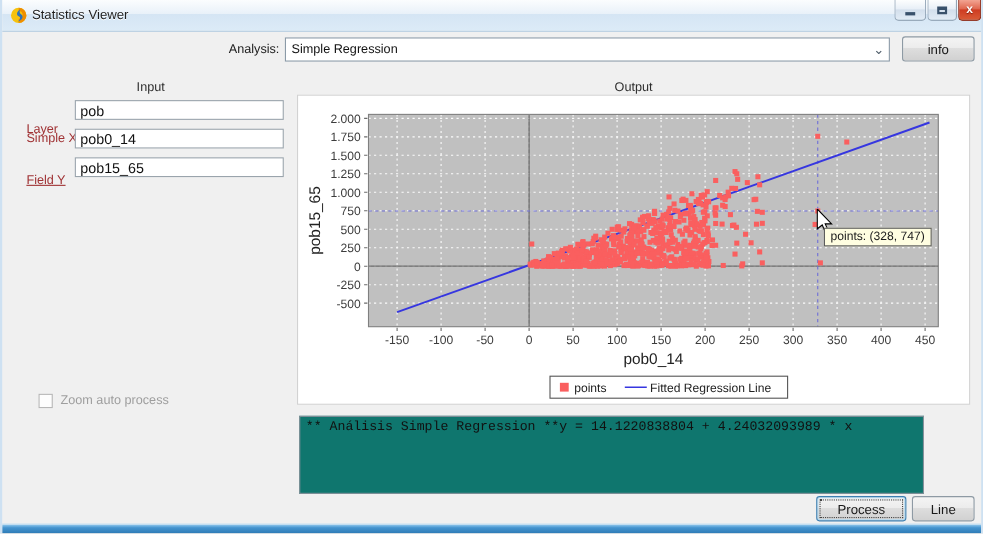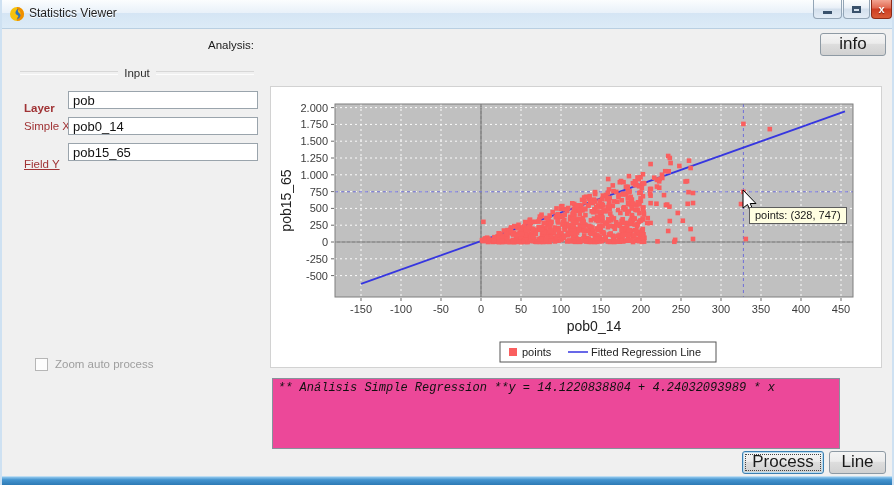--- a/index.html
+++ b/index.html
@@ -20,47 +20,47 @@
   .glyph-min{width:9px;height:3px;background:#39516b;margin-top:6px;}
   .glyph-max{width:9px;height:7px;border:2px solid #39516b;border-top-width:3px;box-sizing:border-box;background:transparent;}
   .glyph-close{color:#fff;font-size:11px;font-weight:bold;text-shadow:0 1px 1px #7c1d0c;line-height:1;}
   
   #analysis-label{position:absolute;left:140px;top:39px;width:112px;text-align:right;font-size:11.5px;color:#1a1a1a;}
   #analysis-select{position:absolute;left:257px;top:34px;width:550px;height:22px;box-sizing:border-box;
     background:#fff;border:1px solid #8b9aa7;font-size:11.5px;color:#111;display:flex;align-items:center;padding-left:5px;}
   #analysis-chevron{position:absolute;right:4px;top:3px;font-size:12px;color:#4c5b68;}
   #info-btn{position:absolute;left:818px;top:33px;width:66px;height:23px;}
   
-  .hdr{position:absolute;height:14px;display:flex;align-items:center;gap:6px;}
+  .hdr{position:absolute;height:14px;display:flex;align-items:center;gap:6px;flex-direction:column;}
   .hdr .ln{flex:1;height:2px;border-top:1px solid #d7d7d7;border-bottom:1px solid #fcfcfc;}
   .hdr .cap{font-size:11.5px;color:#2e2e2e;}
   #hdr-input{left:18px;top:66px;width:234px;}
   #hdr-output{left:268px;top:66px;width:612px;}
   
   .fldlbl{position:absolute;left:22px;font-size:11.5px;color:#a03335;}
   .fld{position:absolute;left:66px;width:190px;height:18px;box-sizing:border-box;background:#fff;
     border:1px solid #9aa4ac;font-size:13px;color:#111;padding:0 4px;font-family:"Liberation Sans",sans-serif;}
   
   #zoom-check{position:absolute;left:33px;top:358px;width:13px;height:13px;box-sizing:border-box;
     background:#fdfdfd;border:1px solid #b6b6b6;}
   #zoom-check-label{position:absolute;left:53px;top:358px;font-size:11.5px;color:#9e9e9e;}
   
   #chart-panel{position:absolute;left:268px;top:86px;width:612px;height:282px;background:#fff;
     border:1px solid #d2d2d2;box-sizing:border-box;}
   #chart-tooltip{position:absolute;left:478px;top:120px;background:#fffee1;border:1px solid #5c5c5c;
     font-size:11px;color:#1a1a1a;padding:1px 5px 2px 5px;white-space:nowrap;}
   #cursor{position:absolute;left:470px;top:103px;}
   
-  #console{position:absolute;left:270px;top:378px;width:568px;height:71px;background:#ec4899;
-    border:1px solid #87919b;box-sizing:border-box;overflow:hidden;font-style:italic;}
+  #console{position:absolute;left:270px;top:378px;width:568px;height:71px;background:#0f766e;
+    border:1px solid #87919b;box-sizing:border-box;overflow:hidden;}
   #console pre{margin:2px 5px;font-family:"Liberation Mono",monospace;font-size:12px;color:#111;white-space:pre-wrap;}
   
   .btn7{position:absolute;height:23px;box-sizing:border-box;border:1px solid #8e9aa4;border-radius:3px;
     background:linear-gradient(180deg,#f4f4f4,#ececec 45%,#dedede 46%,#d1d1d1);
-    font-size:17px;color:#1a1a1a;display:flex;justify-content:center;cursor:default;
+    font-size:12px;color:#1a1a1a;display:flex;align-items:center;justify-content:center;cursor:default;
     font-family:"Liberation Sans",sans-serif;}
   #btn-save{left:645px;top:451px;width:77px;}
   #btn-process{left:740px;top:451px;width:82px;border-color:#3c7fb1;outline:1px dotted #444;outline-offset:-4px;
     box-shadow:inset 0 0 0 1px #b6dcf2;}
   #btn-close-footer{left:827px;top:451px;width:57px;}
   
   #bottom-strip{position:absolute;left:0;right:0;bottom:0;height:8px;
     background:linear-gradient(180deg,#8ec6ec 0%,#4494cf 35%,#2d7ab5 100%);border-top:1px solid #bcdcf2;}
   text{font-family:"Liberation Sans",sans-serif;}
 </style>
@@ -81,31 +81,40 @@
     </div>
     <div class="winbtn" id="btn-max">
       <div class="glyph-max"></div>
     </div>
     <div class="winbtn" id="btn-close">
       <span class="glyph-close">x</span>
     </div>
   </div>
 
   <div id="analysis-label">Analysis:</div>
+  <div id="analysis-select">
+    <span>Simple Regression</span>
+    <span id="analysis-chevron">⌄</span>
+  </div>
   <div class="btn7" id="info-btn" style="left:818px;top:33px;width:66px;">
     <span>info</span>
   </div>
 
   <div class="hdr" id="hdr-input">
     <div class="ln"></div>
     <span class="cap">Input</span>
     <div class="ln"></div>
   </div>
-
-  <div class="fldlbl" style="top:102px;font-weight:bold;">Layer</div>
+  <div class="hdr" id="hdr-output">
+    <div class="ln"></div>
+    <span class="cap">Output</span>
+    <div class="ln"></div>
+  </div>
+
+  <div class="fldlbl" style="top:112px;">Layer</div>
   <input class="fld" style="top: 91px;" value="pob">
   <div class="fldlbl" style="top:120px;">Simple X</div>
   <input class="fld" style="top: 117px;" value="pob0_14">
   <div class="fldlbl" style="top:158px;text-decoration:underline;">Field Y</div>
   <input class="fld" style="top: 143px;" value="pob15_65">
 
   <div id="zoom-check"></div>
   <div id="zoom-check-label">Zoom auto process</div>
 
   <div id="chart-panel">

